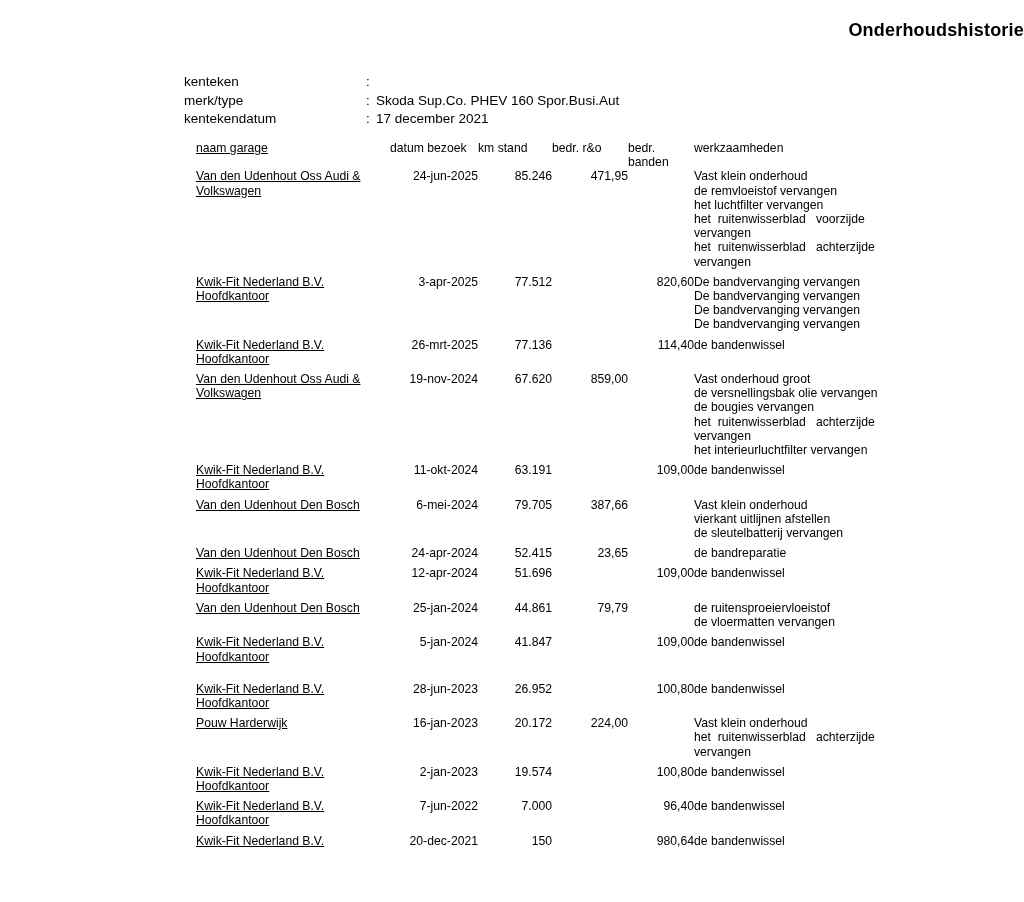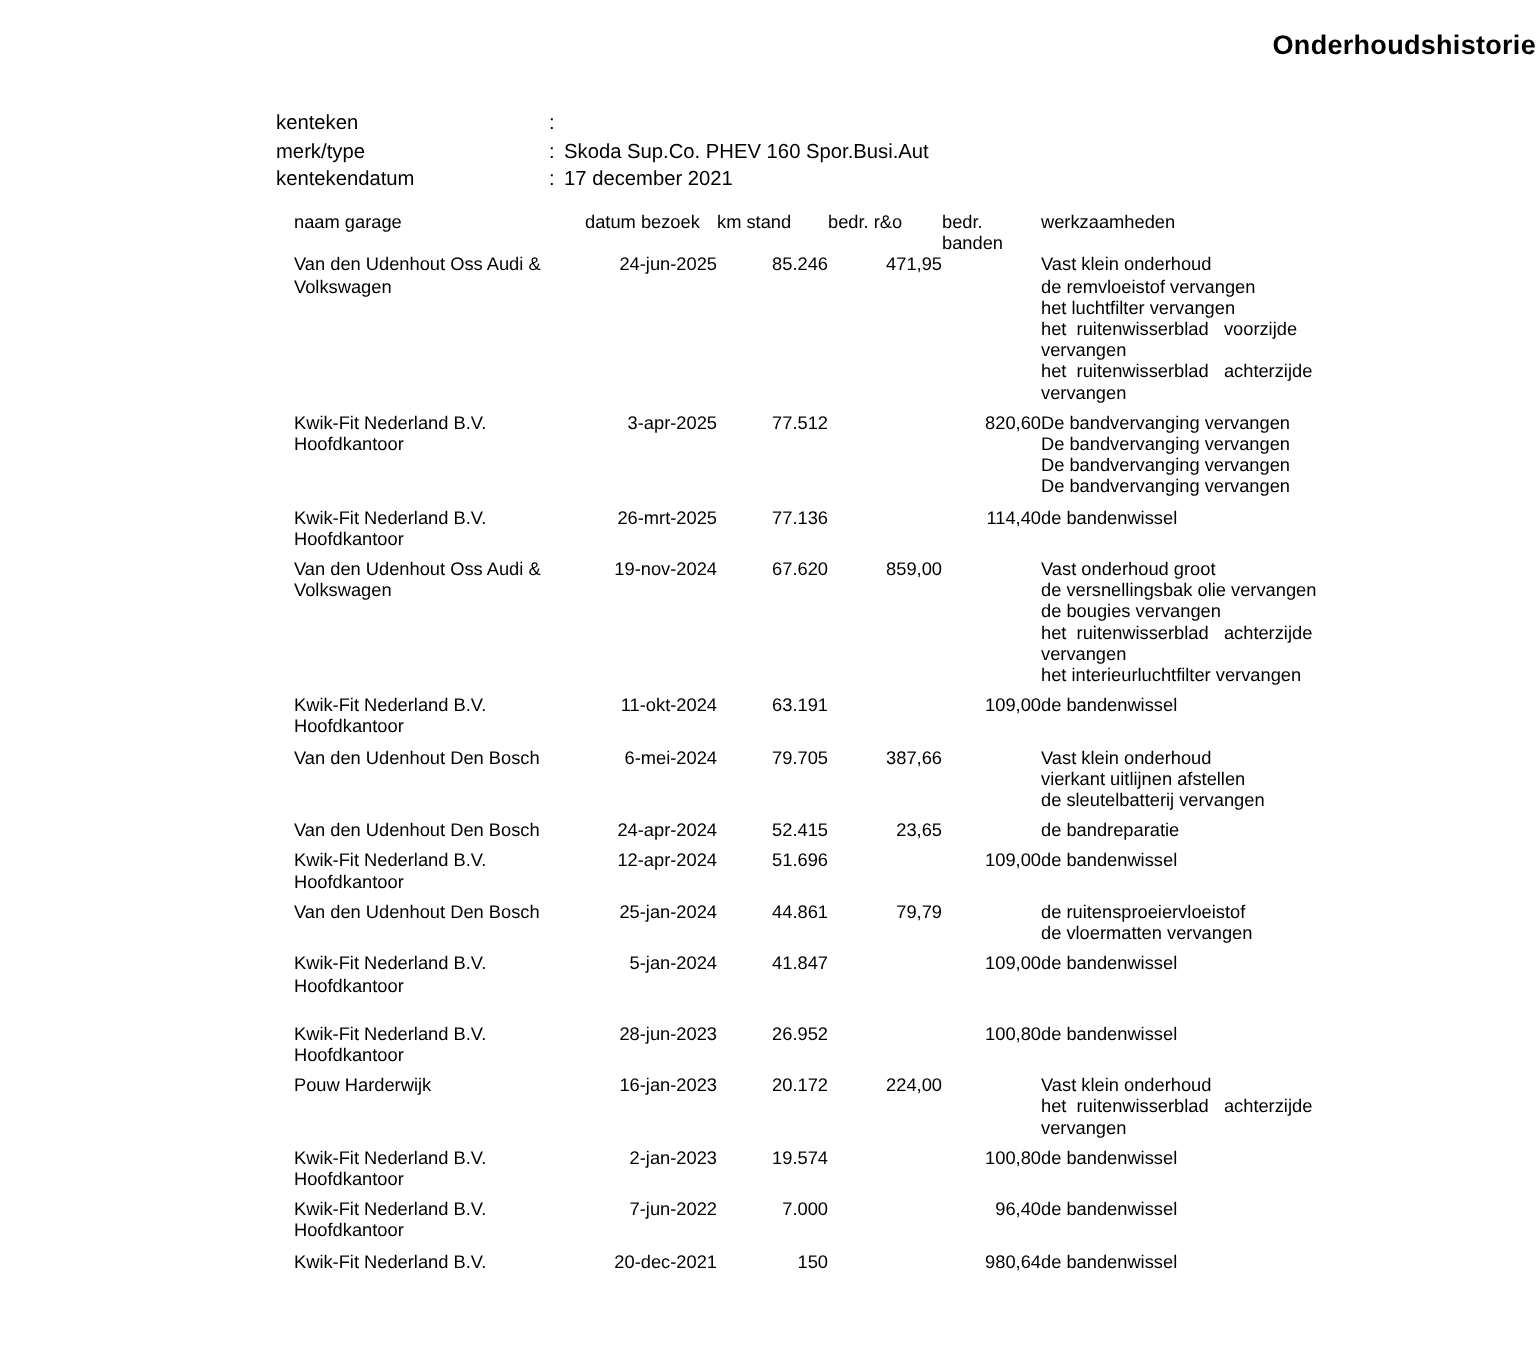--- a/index.html
+++ b/index.html
@@ -62,21 +62,21 @@
     font-weight: normal;
     padding: 0;
     vertical-align: top;
     line-height: 14.2px;
   }
   table.history td {
     padding: 0;
     vertical-align: top;
     line-height: 14.2px;
   }
-  .col-garage { width: 194px; }
+  .col-garage { width: 194px; text-decoration: underline; }
   .col-date   { width: 88px;  text-align: right; }
   .col-km     { width: 74px;  text-align: right; }
   .col-ro     { width: 76px;  text-align: right; }
   .col-banden { width: 66px;  text-align: right; }
   .col-werk   { width: 200px; padding-left: 0; }
 
   th.col-date, th.col-km, th.col-ro, th.col-banden { text-align: left; margin-top: 44px; }
   th.col-date { padding-left: 2px; }
   th.col-km { padding-left: 12px; }
   th.col-ro { padding-left: 10px; }

